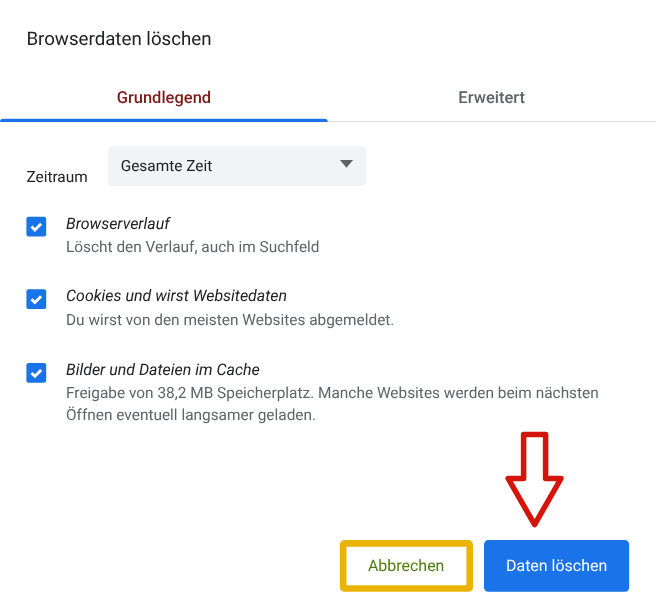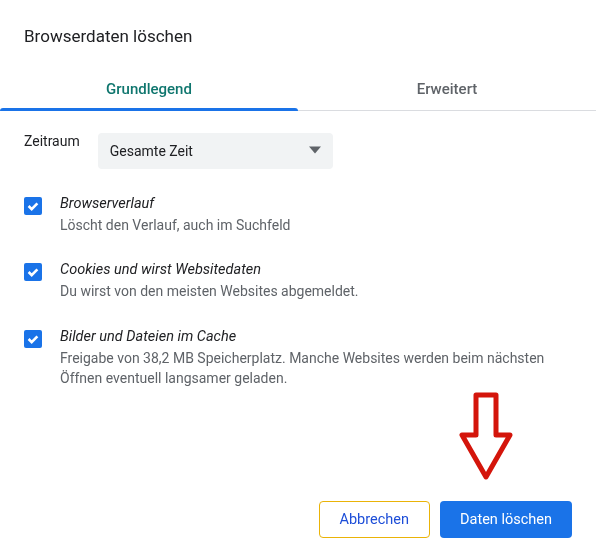--- a/index.html
+++ b/index.html
@@ -34,36 +34,36 @@
     flex: 1;
     text-align: center;
     padding: 12px 0;
     font-size: 15px;
     font-weight: 500;
     color: #5f6368;
     cursor: pointer;
     position: relative;
   }
   .tab.active {
-    color: #0f766e;
+    color: #7f1d1d;
   }
   .tab.active::after {
     content: '';
     position: absolute;
     left: 0; right: 0; bottom: -1px;
     height: 3px;
     background: #1a73e8;
     border-radius: 3px 3px 0 0;
   }
   .body-area {
     padding: 22px 24px 0 24px;
   }
   .timerange-row {
     display: flex;
-    align-items: flex-start;
+    align-items: flex-end;
     gap: 18px;
   }
   .timerange-label {
     font-size: 14px;
     color: #202124;
   }
   .dropdown {
     flex: 0 0 auto;
     width: 235px;
     background: #f1f3f4;
@@ -124,22 +124,22 @@
   .btn {
     padding: 9px 20px;
     font-size: 14.5px;
     border-radius: 4px;
     cursor: pointer;
     border: none;
     font-family: inherit;
   }
   .btn-secondary {
     background: #fff;
-    color: #1d4ed8;
-    border: 1px solid #eab308;
+    color: #4d7c0f;
+    border: 6px solid #eab308;
   }
   .btn-primary {
     background: #1a73e8;
     color: #fff;
   }
   .arrow-annotation {
     position: absolute;
     right: 82px;
     bottom: 75px;
     width: 56px;

